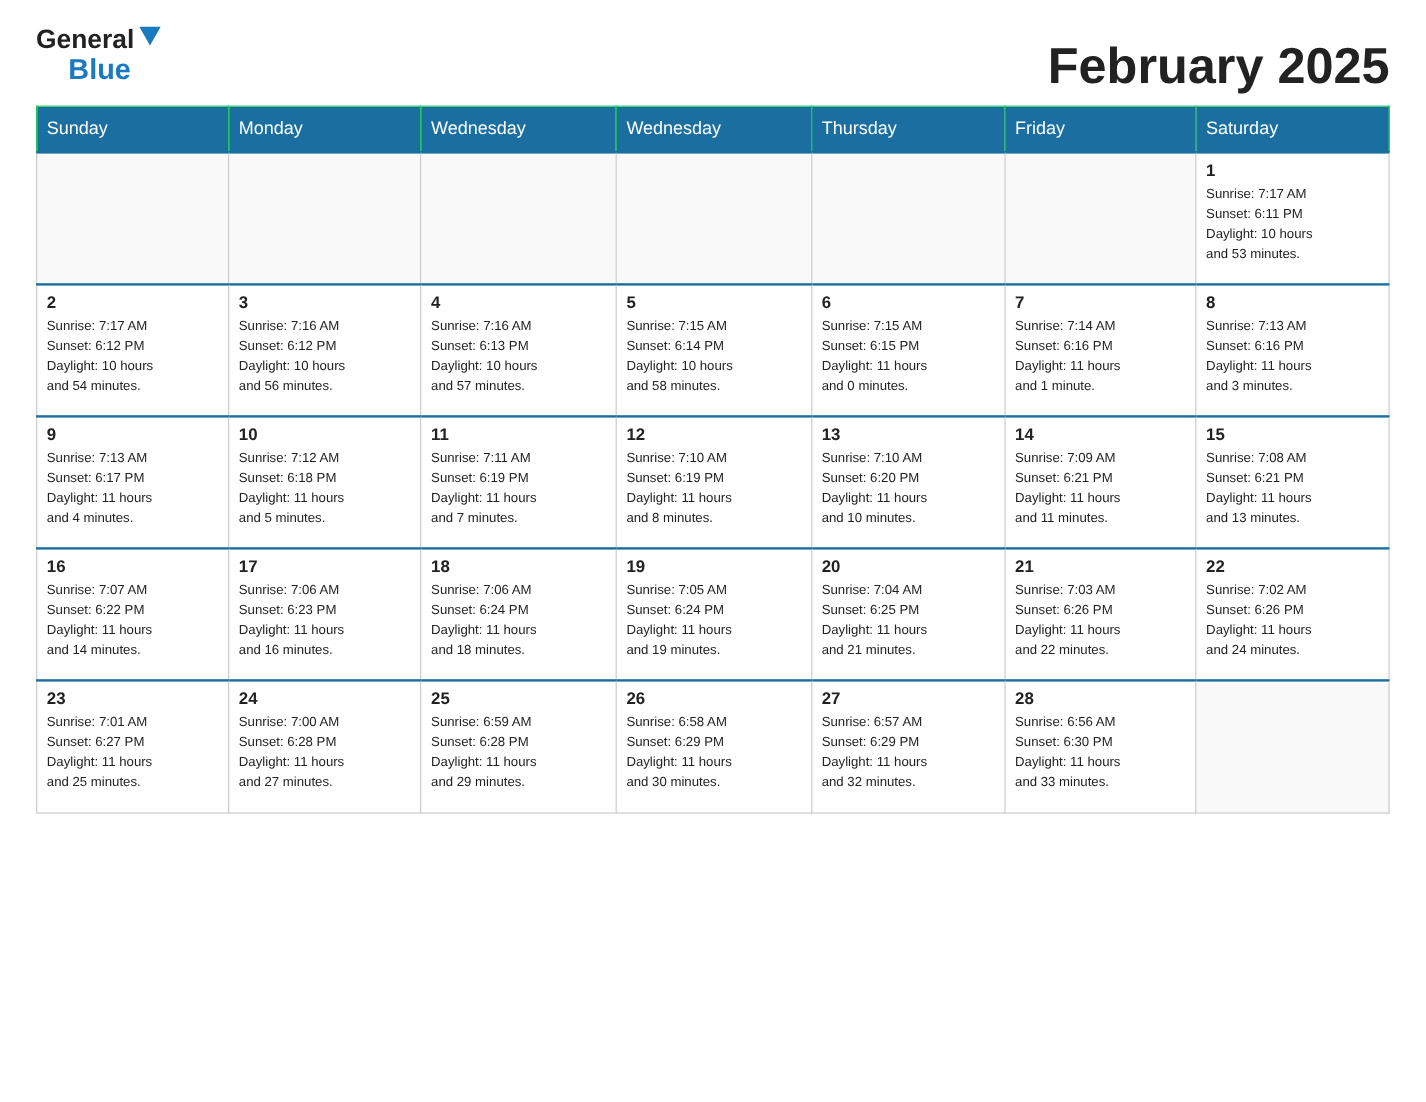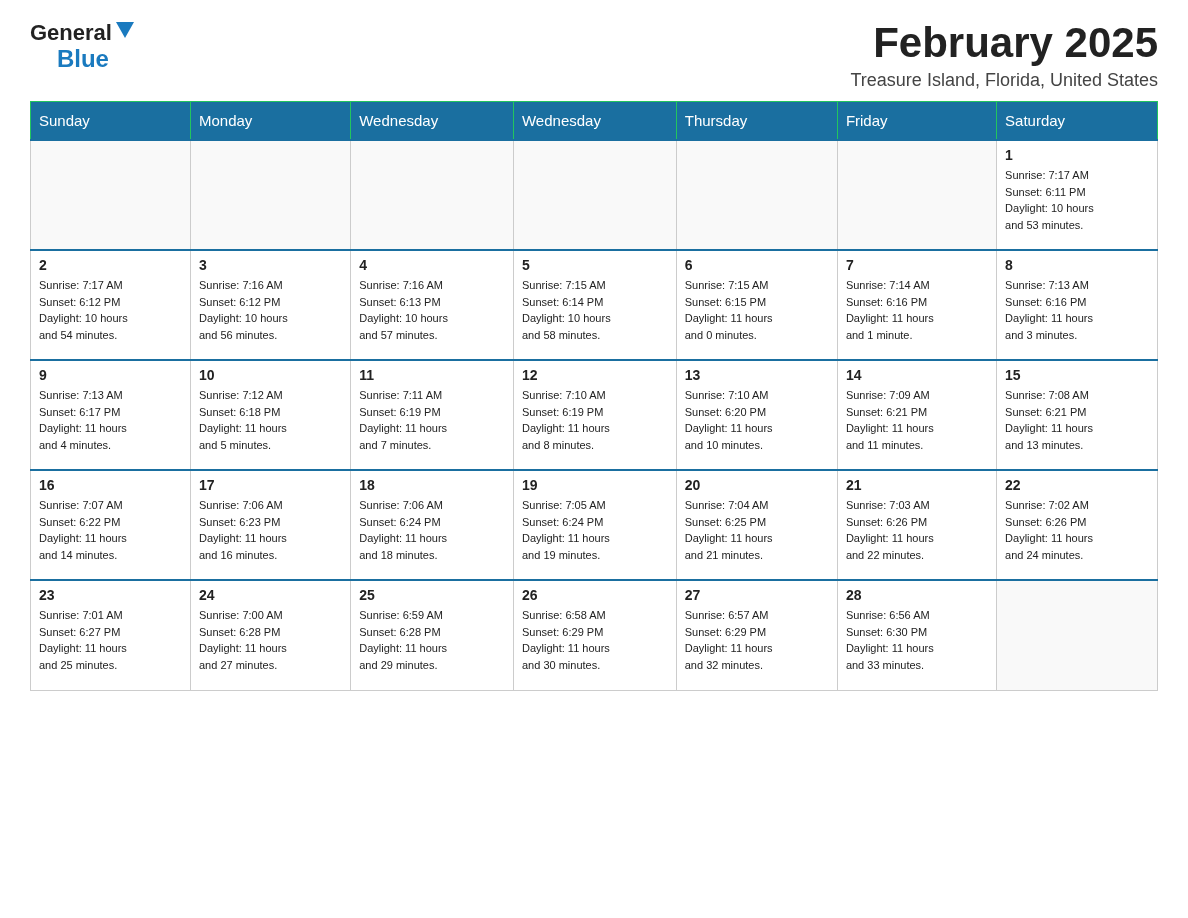--- a/index.html
+++ b/index.html
@@ -27,20 +27,21 @@
       font-weight: bold;
       color: #222;
     }
     .logo-text-blue {
       font-size: 24px;
       font-weight: bold;
       color: #1a7abf;
     }
     .title-section {
       text-align: right;
+      margin-top: 12px;
     }
     .month-title {
       font-size: 42px;
       font-weight: bold;
       color: #222;
       line-height: 1.1;
     }
     .location-title {
       font-size: 18px;
       color: #444;
@@ -100,21 +101,20 @@
           <svg width="18" height="18" viewBox="0 0 18 18">
             <polygon points="0,0 18,0 9,16" fill="#1a7abf"></polygon>
           </svg>
         </div>
       </div>
       <span class="logo-text-blue" style="margin-left:2px;">Blue</span>
     </div>
   </div>
   <div class="title-section">
     <div class="month-title">February 2025</div>
-    <div class="location-title">Treasure Island, Florida, United States</div>
   </div>
 </div>
 
 <table class="calendar-table">
   <thead>
     <tr>
       <th>Sunday</th>
       <th>Monday</th>
       <th>Wednesday</th>
       <th>Wednesday</th>

